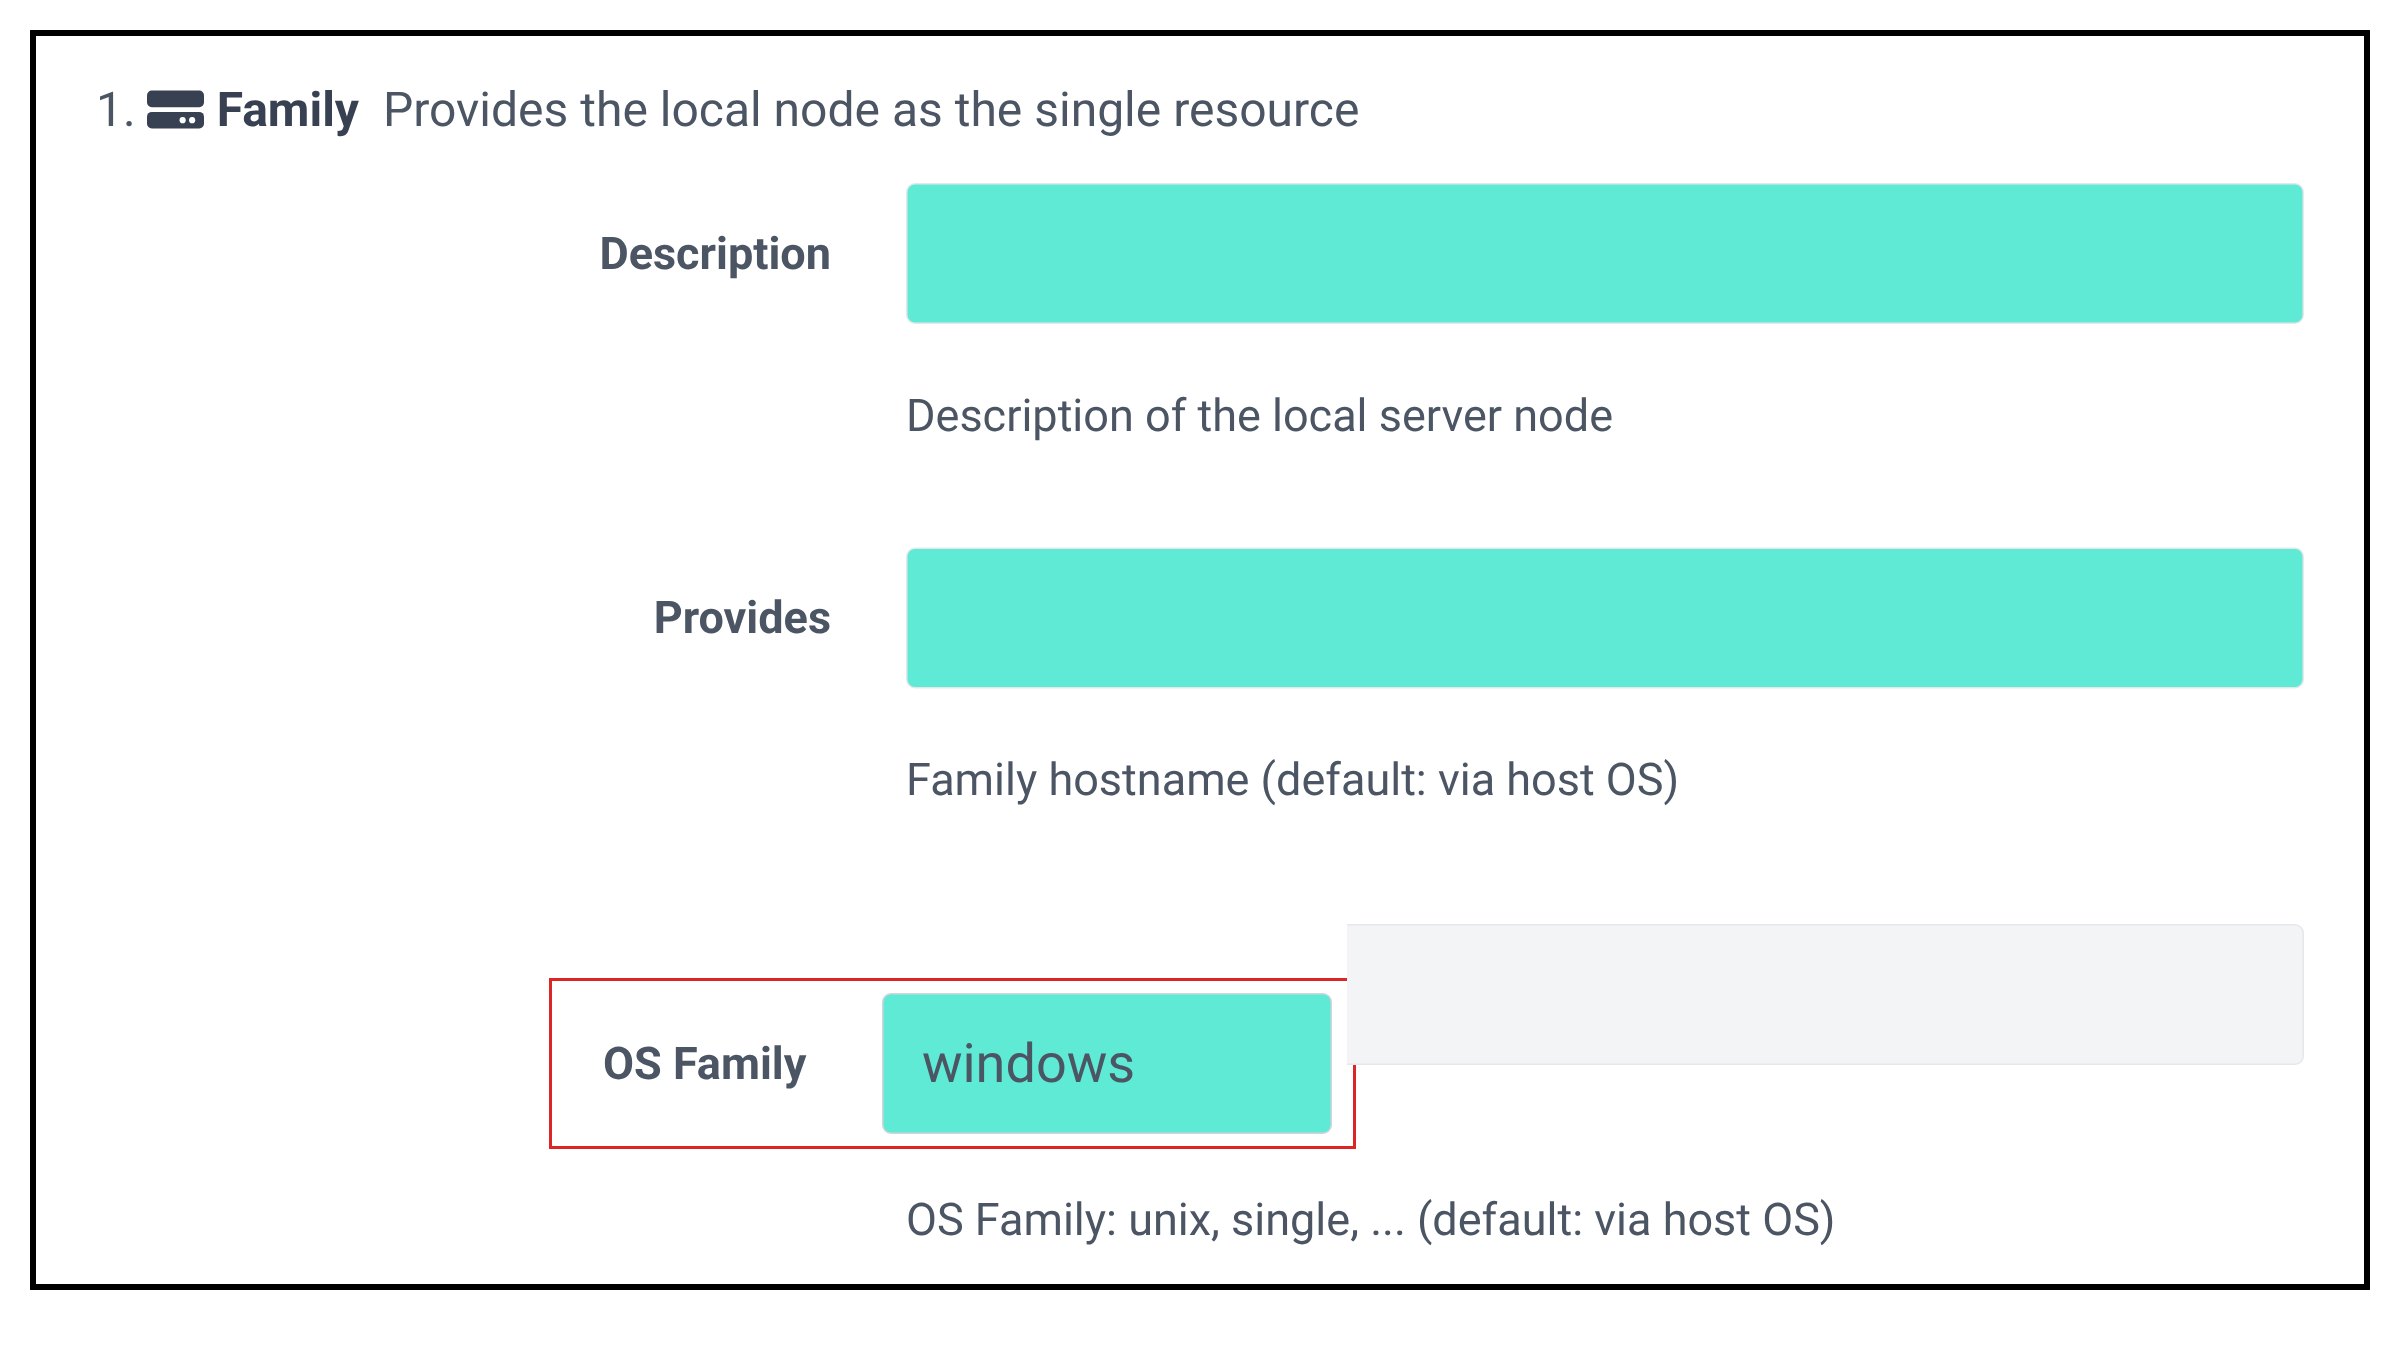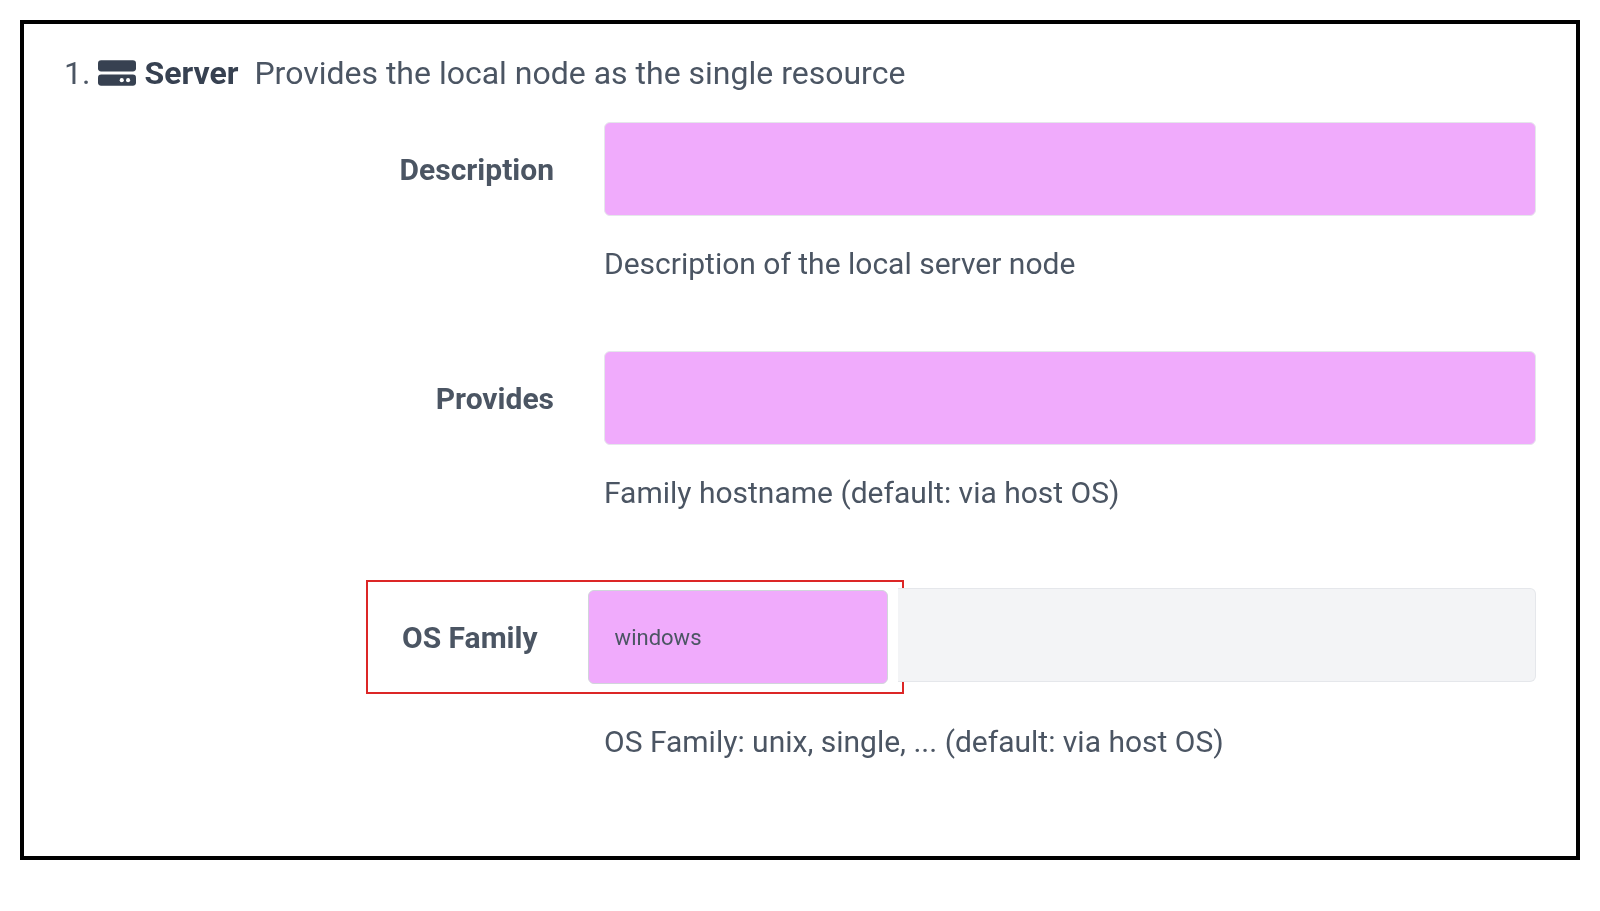--- a/index.html
+++ b/index.html
@@ -66,46 +66,47 @@
     }
     .field-label {
       font-size: 30px;
       font-weight: 700;
       color: #4b5563;
     }
     .input-col {
       flex: 1;
       display: flex;
       flex-direction: column;
-      gap: 30px;
+      gap: 44px;
     }
     .text-input {
       width: 100%;
       height: 94px;
-      background: #f0abfc;
+      background: #5eead4;
       border: 1px solid #e5e7eb;
       border-radius: 6px;
-      font-size: 22px;
+      font-size: 36px;
       padding: 0 26px;
       color: #4b5563;
       outline: none;
       font-family: inherit;
     }
     .help-text {
       font-size: 30px;
       color: #4b5563;
       font-weight: 400;
     }
     .highlight-box {
       border: 2px solid #dc2626;
       padding: 8px 14px 8px 34px;
       margin-left: -36px;
       display: flex;
       align-items: center;
       gap: 50px;
+      margin-top: 44px;
     }
     .highlight-box .field-label {
       white-space: nowrap;
     }
     .highlight-box .text-input {
       height: 94px;
       width: 300px;
       border: 1px solid #d1d5db;
     }
     .os-row {
@@ -137,21 +138,21 @@
   <div class="header-row">
     <span class="header-number">1.</span>
     <span class="server-icon">
       <svg viewBox="0 0 24 16" width="38" height="26" fill="#374151">
         <rect x="0" y="0" width="24" height="7" rx="2" ry="2"></rect>
         <rect x="0" y="9" width="24" height="7" rx="2" ry="2"></rect>
         <circle cx="19" cy="12.5" r="1.3" fill="#ffffff"></circle>
         <circle cx="15" cy="12.5" r="1.3" fill="#ffffff"></circle>
       </svg>
     </span>
-    <span class="header-title">Server</span>
+    <span class="header-title">Family</span>
     <span class="header-subtitle">Provides the local node as the single resource</span>
   </div>
 
   <div class="form-rows">
 
     <div class="form-row">
       <div class="label-col">
         <span class="field-label">Description</span>
       </div>
       <div class="input-col">

